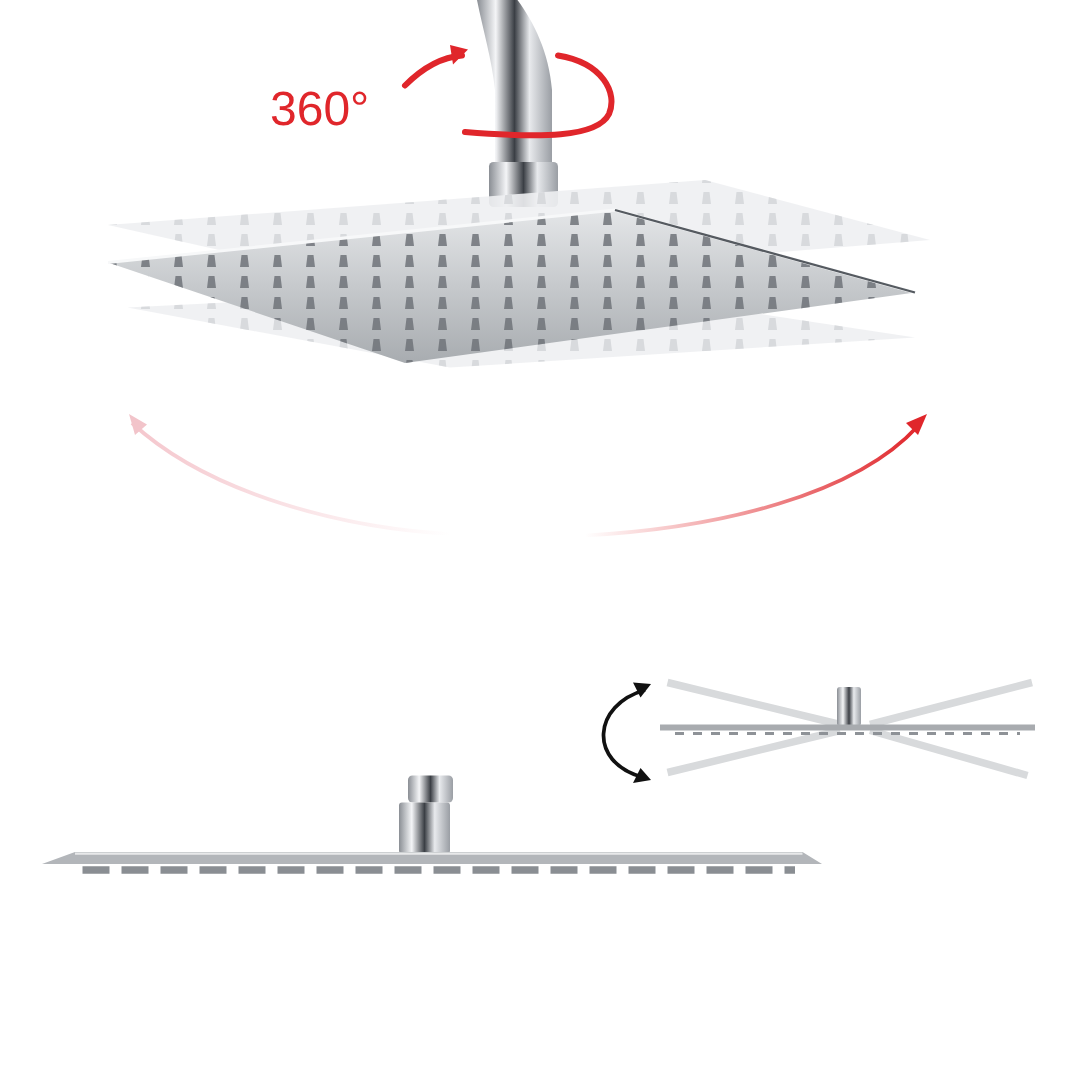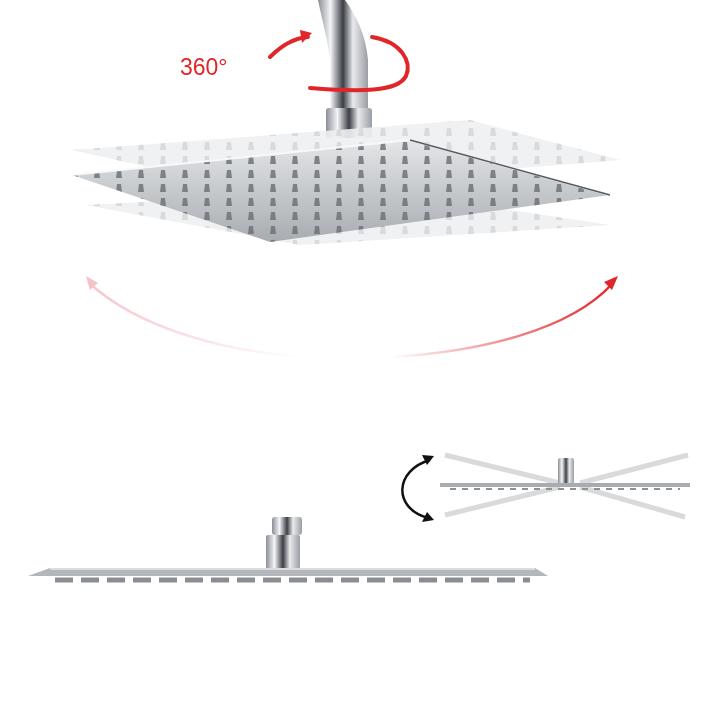--- a/index.html
+++ b/index.html
@@ -1,20 +1,20 @@
 <!DOCTYPE html>
 <html><head>
 <meta charset="utf-8">
 <style>
   html, body { margin: 0; padding: 0; background: #ffffff; }
   .stage { position: relative; width: 725px; height: 725px; overflow: hidden; background: #fff; }
   svg { position: absolute; left: 0; top: 0; }
   .label-360 {
     position: absolute; left: 180px; top: 56px;
-    font-family: "Liberation Sans", sans-serif; font-size: 23px; color: #e0262b;
+    font-family: "Liberation Sans", sans-serif; font-size: 32px; color: #e0262b;
     letter-spacing: 0px; line-height: 1;
   }
 </style>
 </head>
 <body>
 
 <div class="stage">
   <svg width="725" height="725" viewBox="0 0 725 725">
     <defs>
       <linearGradient id="chrome" x1="0" x2="1" y1="0" y2="0">

